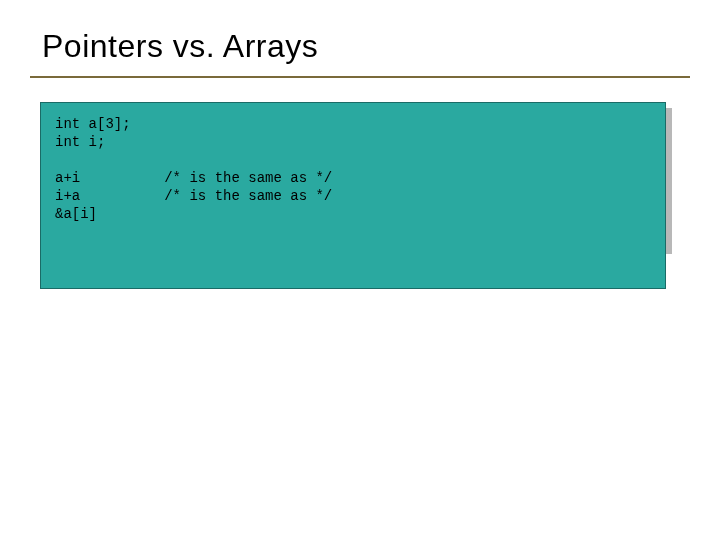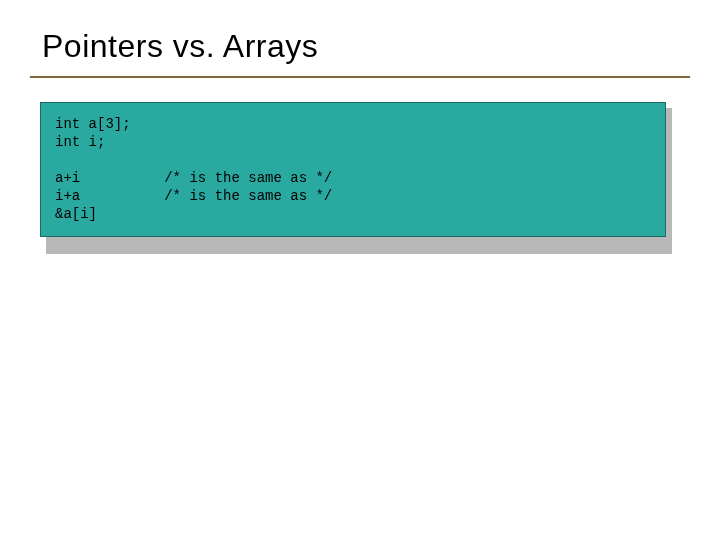--- a/index.html
+++ b/index.html
@@ -41,21 +41,21 @@
     top: 108px;
     width: 626px;
     height: 146px;
     background: #b8b8b8;
   }
   .code-box {
     position: absolute;
     left: 40px;
     top: 102px;
     width: 626px;
-    height: 135px;
+    height: 187px;
     background: #2aa9a0;
     border: 1px solid #1a6b66;
     padding: 12px 14px;
     font-family: "Courier New", Courier, monospace;
     font-size: 14px;
     line-height: 18px;
     color: #000000;
     white-space: pre;
   }
 </style>

